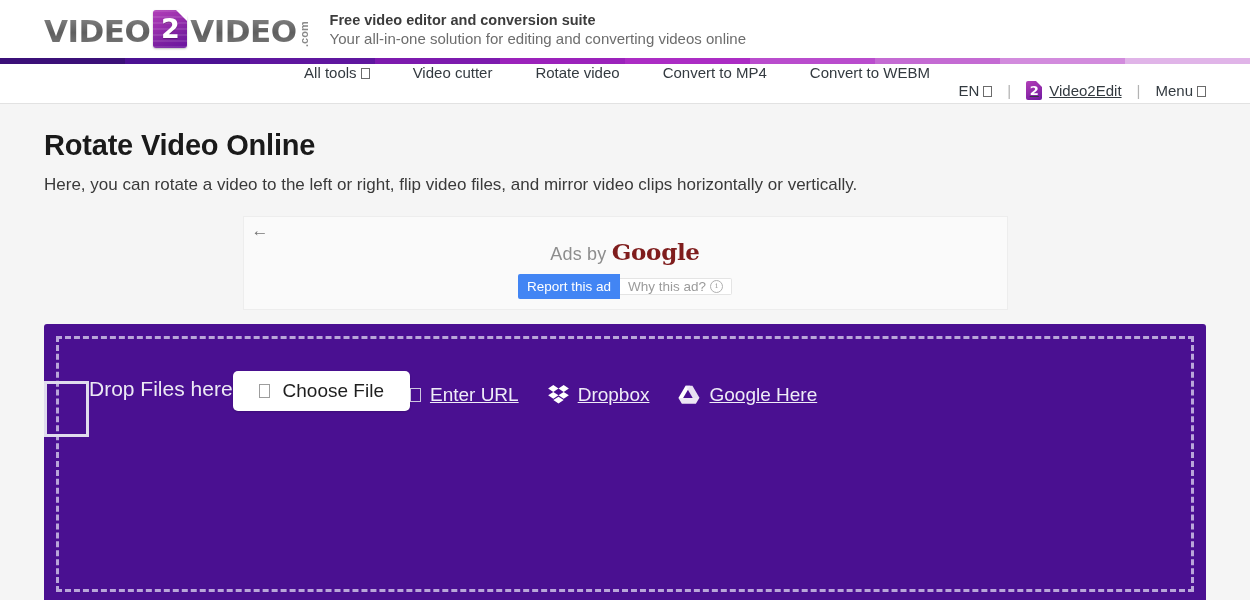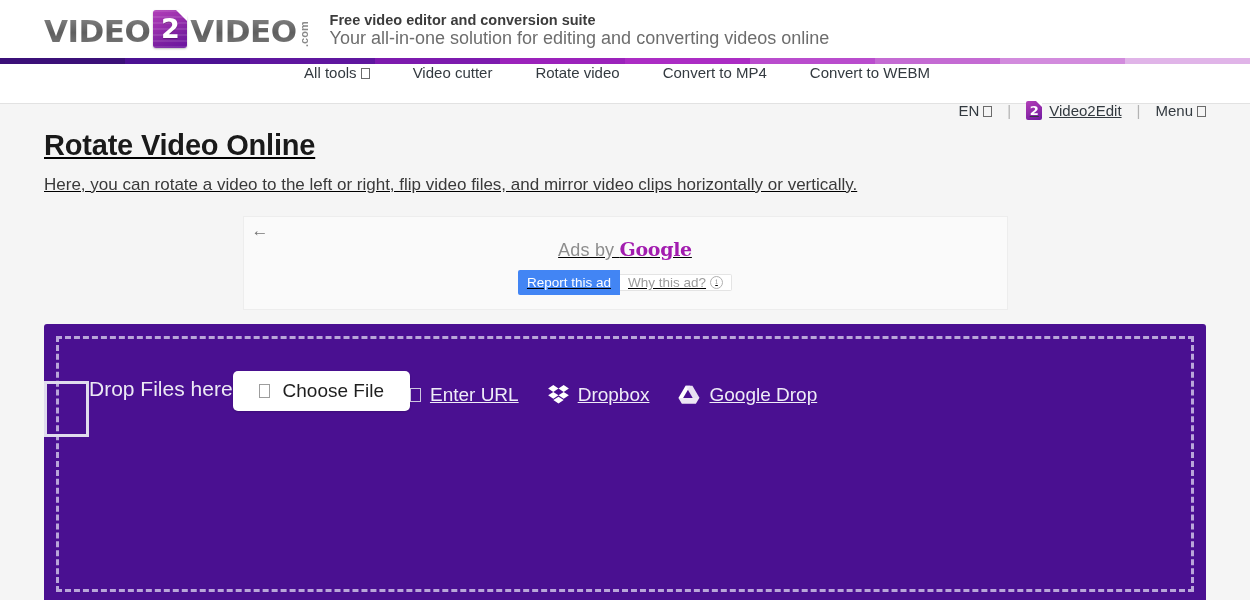--- a/index.html
+++ b/index.html
@@ -105,21 +105,21 @@
     margin-left: 6px;
   }
   .tagline-main {
     font-size: 14.5px;
     font-weight: bold;
     color: #3c3c3c;
     line-height: 19px;
     white-space: nowrap;
   }
   .tagline-sub {
-    font-size: 18px;
+    font-size: 15px;
     color: #6d6d6d;
     line-height: 17px;
     white-space: nowrap;
   }
 
   
   .gradient-strip {
     height: 6px;
     display: flex;
     width: 100%;
@@ -134,21 +134,21 @@
     display: flex;
     align-items: center;
     padding: 0 44px 0 44px;
     box-sizing: border-box;
     font-size: 15px;
     color: #333a40;
     white-space: nowrap;
     flex-direction: column;
   }
   .nav-left { display: flex; align-items: center; }
-  .nav-right { display: flex; align-items: center; margin-left: auto; margin-top: 20px; }
+  .nav-right { display: flex; align-items: center; margin-left: auto; }
   .nav-item {
     color: #333a40;
     text-decoration: none;
     padding: 0;
     margin-right: 43px;
     display: inline-flex;
     align-items: center;
     gap: 4px;
     cursor: pointer;
     font-size: 15px;
@@ -192,21 +192,21 @@
   .mini-logo span {
     font-family: "DejaVu Sans", sans-serif;
     font-weight: bold;
     font-size: 13px;
     color: #fff;
     line-height: 19px;
   }
   .nav-brand { display: inline-flex; align-items: center; cursor: pointer; color: #333a40; }
 
   
-  .main { padding: 0 44px; box-sizing: border-box; text-decoration: underline; }
+  .main { padding: 0 44px; box-sizing: border-box; }
   .page-title {
     font-family: "Liberation Sans", sans-serif;
     font-size: 29px;
     font-weight: bold;
     color: #1a1a1a;
     margin: 24px 0 0 0;
     line-height: 34px;
     letter-spacing: -0.2px;
   }
   .page-sub {
@@ -242,24 +242,24 @@
     line-height: 17px;
     cursor: pointer;
   }
   .ads-by {
     margin-top: 21px;
     font-size: 18px;
     color: #8d8d8d;
     letter-spacing: .2px;
   }
   .ads-by b {
-    color: #a21caf;
+    color: #7f1d1d;
     font-weight: bold;
     font-family: "DejaVu Serif", serif;
-    font-size: 19px;
+    font-size: 23px;
     letter-spacing: -.3px;
   }
   .ad-buttons {
     margin-top: 9px;
     display: flex;
     align-items: center;
     height: 25px;
   }
   .btn-report {
     background: #4285f4;
@@ -492,17 +492,17 @@
         <span>Dropbox</span>
       </a>
       <a class="dz-source" href="#">
         <span>
           <svg width="22" height="19" viewBox="0 0 24 21">
             <path fill="#ffffff" d="M8.2 0.8L0.3 14.4h5.2L13.4 0.8z"></path>
             <path fill="#f0ecf8" d="M15.8 0.8h-7.6l7.9 13.6h7.6z" opacity="0.95"></path>
             <path fill="#ffffff" d="M0.3 14.4l3.8 6.3h15.5l3.8-6.3z" opacity="0.9"></path>
           </svg>
         </span>
-        <span>Google Drop</span>
+        <span>Google Here</span>
       </a>
     </div>
   </div>
 </div>
 
 </body></html>

